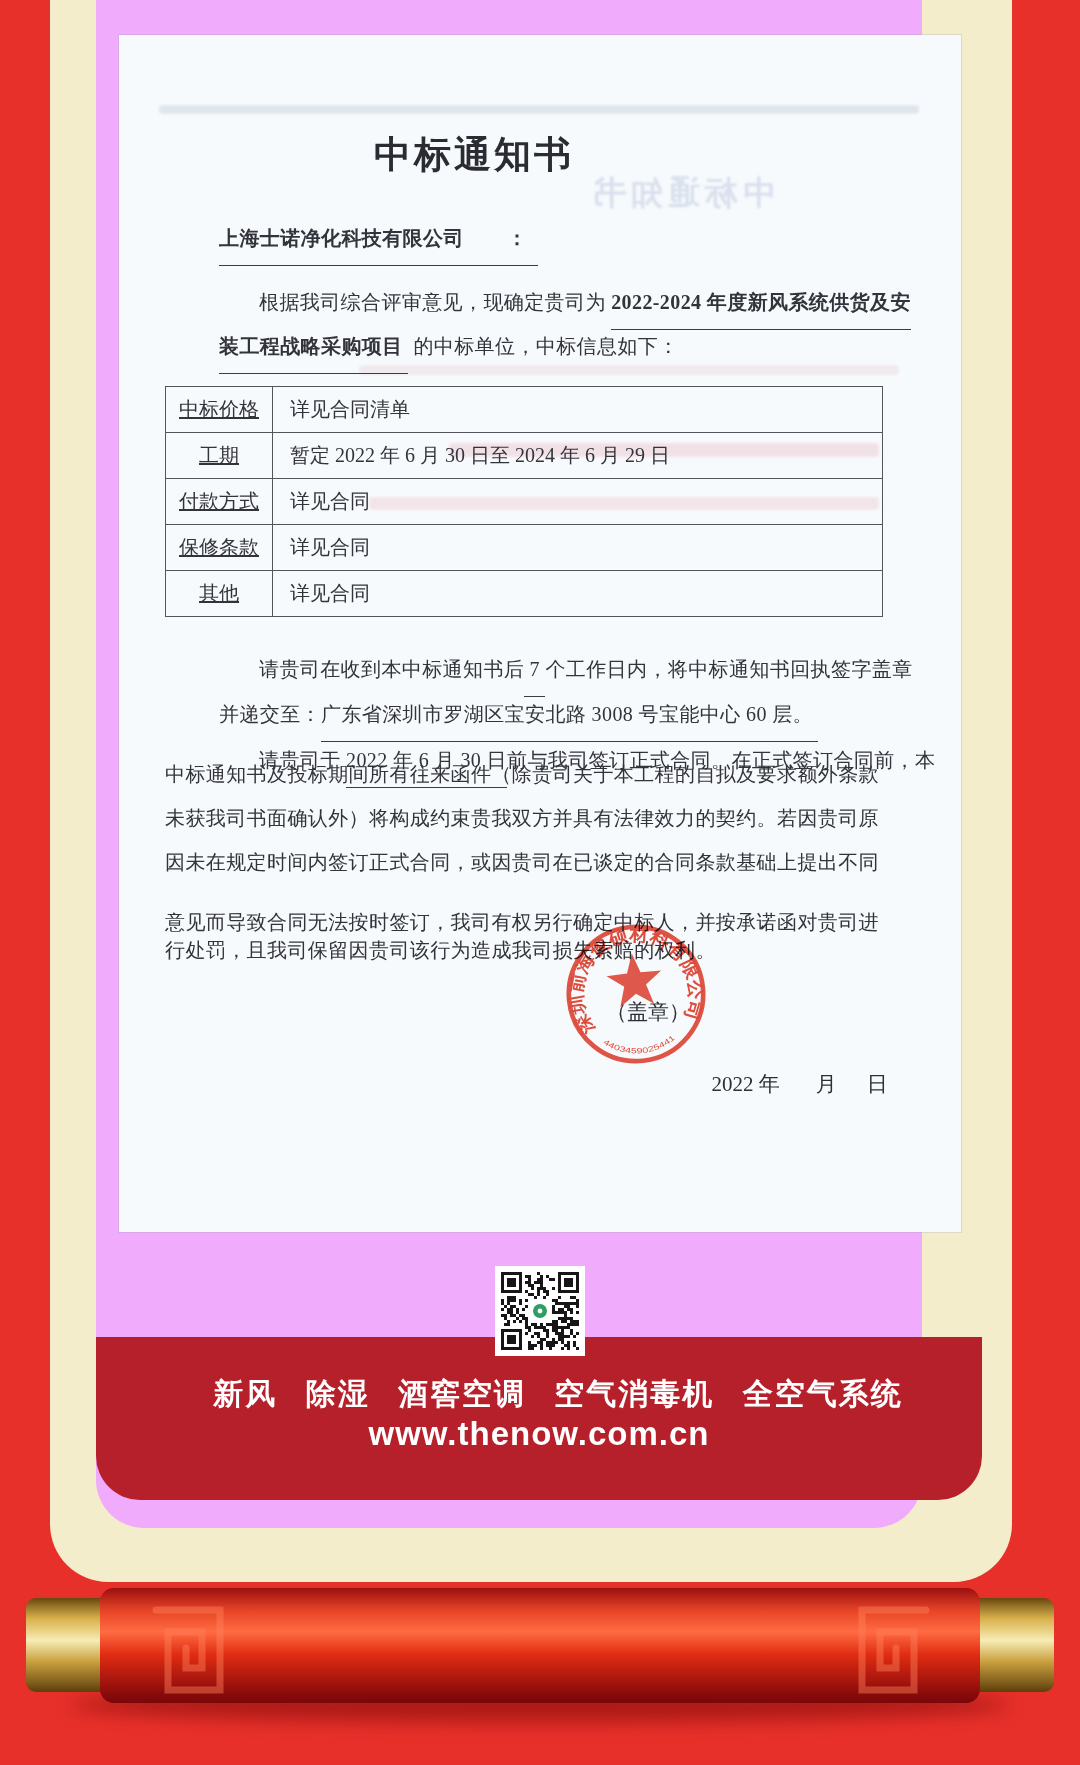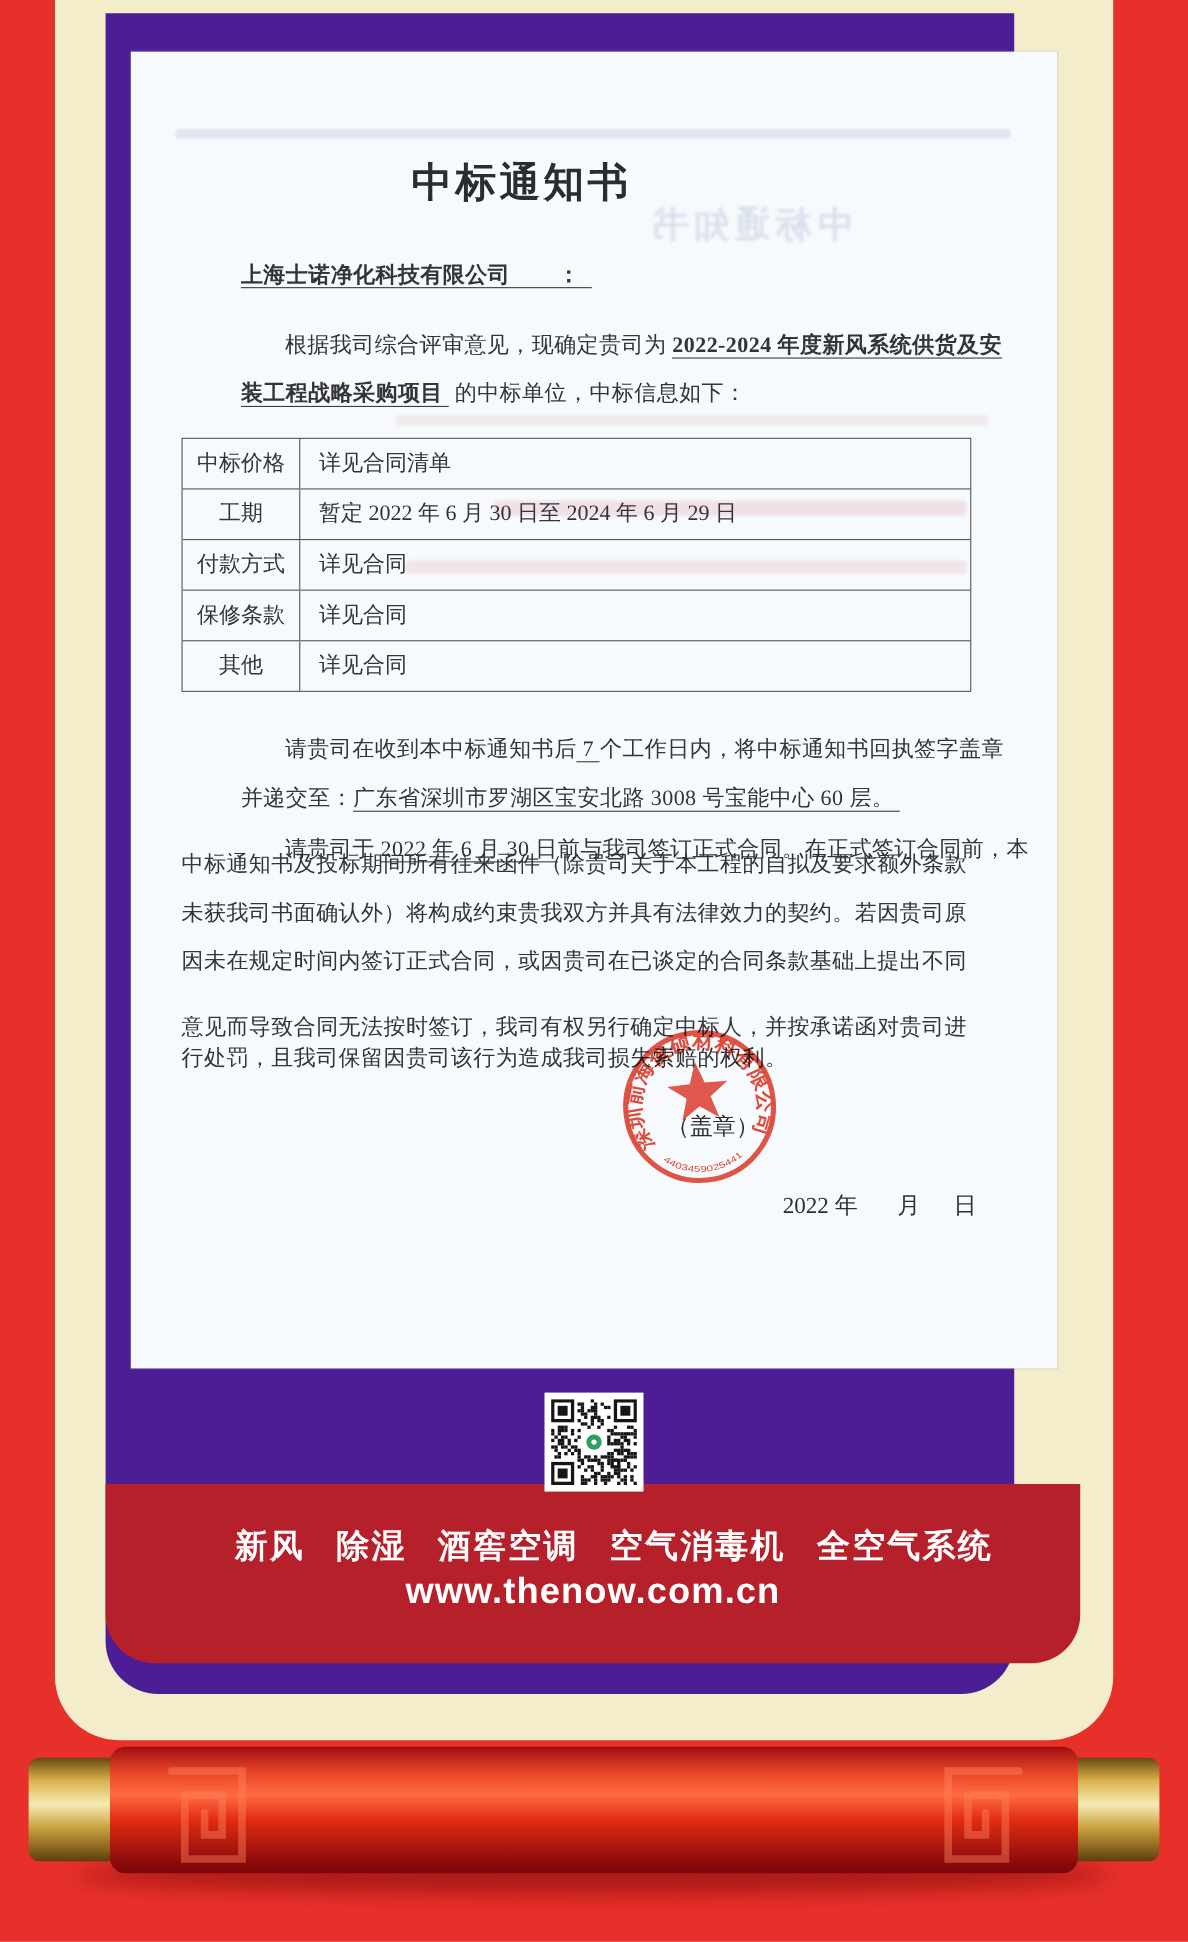--- a/index.html
+++ b/index.html
@@ -12,43 +12,43 @@
               background:linear-gradient(#6b4a10,#d9b14c 22%,#f7ecb4 45%,#c99f3e 68%,#5f400c);}
   .cap-left{left:26px;box-shadow:inset -9px 0 10px -4px rgba(90,60,0,.55);}
   .cap-right{left:962px;box-shadow:inset 9px 0 10px -4px rgba(90,60,0,.55);}
   .roller-bar{position:absolute;left:100px;top:1588px;width:880px;height:115px;border-radius:14px;
               background:linear-gradient(#9c0f10,#e84527 20%,#ff6b42 38%,#e02c12 58%,#8a0a0b 92%,#7a0708);}
   .meander{position:absolute;top:1602px;width:92px;height:96px;}
   .meander.left{left:142px;} .meander.right{left:848px;transform:scaleX(-1);}
   
   .cream-panel{position:absolute;left:50px;top:0;width:962px;height:1582px;background:#f3edcc;
                border-radius:0 0 58px 58px;}
-  .orange-panel{position:absolute;left:46px;top:12px;width:826px;height:1528px;background:#4c1d95;
+  .orange-panel{position:absolute;left:46px;top:0;width:826px;height:1528px;background:#f0abfc;
                 border-radius:0 0 48px 48px;}
   .banner{position:absolute;left:0;top:1337px;width:886px;height:163px;background:#b5202b;
           border-radius:0 0 44px 44px;}
   .services{margin-top:40px;text-align:center;color:#fff;font:bold 30px/1.1 "Liberation Sans","DejaVu Sans",sans-serif;
             letter-spacing:2px;word-spacing:18px;white-space:pre;margin-left:38px;}
   .site-url{margin-top:6px;text-align:center;color:#fff;font:bold 33px/1.1 "Liberation Sans","DejaVu Sans",sans-serif;
             letter-spacing:1px;}
   
   .paper{position:absolute;left:23px;top:35px;width:842px;height:1197px;background:#f7fafc;
          box-shadow:0 0 0 1px rgba(150,160,175,.25);}
   .line{position:absolute;font:20px/30px "Liberation Serif","DejaVu Serif",serif;color:#33333b;
         letter-spacing:.4px;white-space:pre;}
   .b{font-weight:bold;}
-  .u{border-bottom:1.6px solid #3c3c45;padding-bottom:0;}
+  .u{border-bottom:1.6px solid #3c3c45;padding-bottom:16px;}
   .doc-title{position:absolute;left:0;top:100px;width:710px;text-align:center;
              font:bold 37px/1.1 "Liberation Serif",serif;color:#2b2b33;letter-spacing:3px;}
   
   .btable{position:absolute;left:46px;top:351px;width:718px;border:1.2px solid #54545b;box-sizing:border-box;}
   .trow{display:flex;height:45px;border-top:1.2px solid #54545b;}
   .trow:first-child{border-top:none;}
   .tlabel{width:106px;border-right:1.2px solid #54545b;text-align:center;
-          font:20px/44px "Liberation Serif",serif;color:#33333b;}
+          font:20px/44px "Liberation Serif",serif;color:#33333b;text-decoration:underline;}
   .tvalue{flex:1;padding-left:17px;font:20px/44px "Liberation Serif",serif;color:#33333b;white-space:pre;}
   
   .seal{position:absolute;left:432px;top:874px;width:170px;height:170px;transform:rotate(-6deg);
         mix-blend-mode:multiply;opacity:.9;}
   .seal-note{position:absolute;left:487px;top:964px;font:21px/26px "Liberation Serif",serif;color:#2e2e36;}
   .date-line{position:absolute;left:540px;top:1007px;font:21px/28px "Liberation Serif",serif;color:#2e2e36;white-space:pre;}
   .date-line .gap1{margin-left:36px;} .date-line .gap2{margin-left:30px;}
   
   .ghost{position:absolute;border-radius:4px;pointer-events:none;}
   .ghost-title{position:absolute;left:470px;top:140px;font:bold 33px/1.1 "Liberation Serif",serif;

